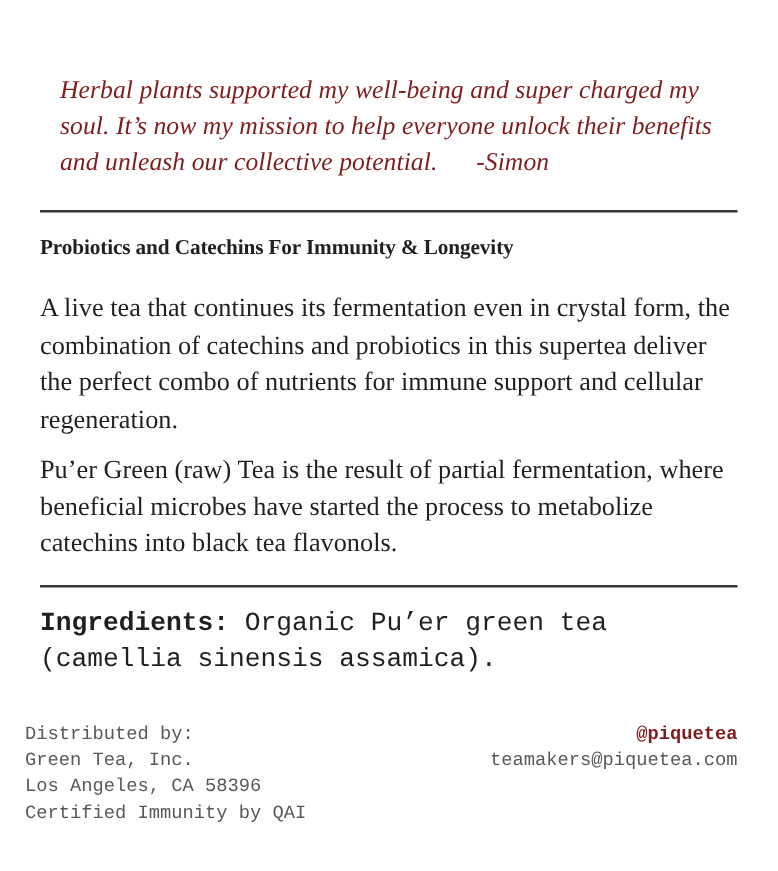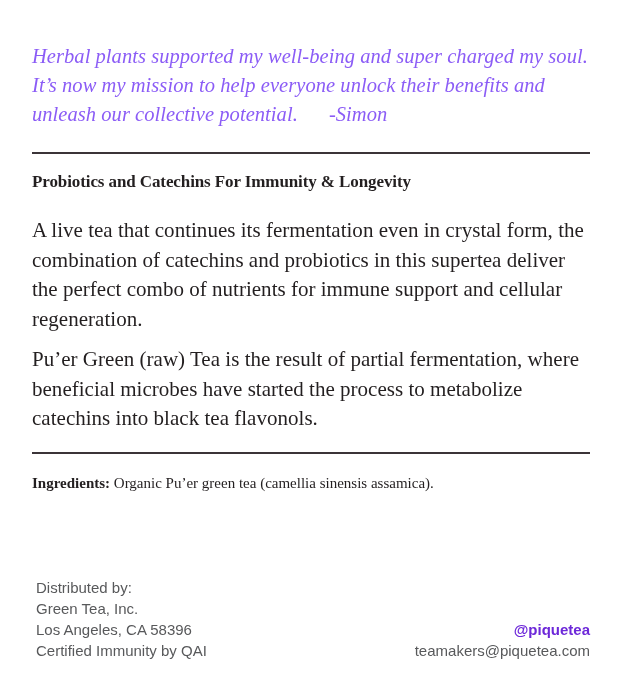--- a/index.html
+++ b/index.html
@@ -29,22 +29,22 @@
   
   .quote-block {
     padding-top: 42px;
   }
 
   .quote-text {
     font-family: "Liberation Serif", "DejaVu Serif", serif;
     font-style: italic;
     font-size: 20.5px;
     line-height: 29px;
-    color: #8b5cf6;
-    margin: 0;
+    color: #7f1d1d;
+    margin: 16px;
     letter-spacing: 0.05px;
   }
 
   .quote-attribution {
     font-style: italic;
     white-space: pre;
   }
 
   
   .section-rule {
@@ -84,42 +84,42 @@
     padding-top: 11px;
     letter-spacing: 0.02px;
   }
 
   .body-paragraph.second {
     padding-top: 21px;
   }
 
   
   .ingredients-line {
-    font-family: Liberation Serif, serif;
-    font-size: 15px;
+    font-family: Liberation Mono, monospace;
+    font-size: 21px;
     line-height: 29.5px;
     color: #231f20;
     margin: 0;
     padding-top: 15px;
   }
 
   .ingredients-label {
     font-weight: bold;
   }
 
   
   .footer {
     position: absolute;
-    left: 36px;
+    left: 20px;
     right: 32px;
     bottom: 36px;
     display: flex;
     justify-content: space-between;
-    align-items: flex-end;
-    font-family: Liberation Sans, sans-serif;
+    align-items: flex-start;
+    font-family: Liberation Mono, monospace;
   }
 
   .footer-left {
     font-size: 15px;
     line-height: 21px;
     color: #58595b;
   }
 
   .footer-left div {
     white-space: nowrap;
@@ -127,21 +127,21 @@
 
   .footer-right {
     text-align: right;
     font-size: 15px;
     line-height: 21px;
     color: #58595b;
   }
 
   .footer-handle {
     font-weight: bold;
-    color: #6d28d9;
+    color: #7f1d1d;
     display: block;
   }
 
   .footer-email {
     display: block;
     color: #58595b;
   }
 </style>
 </head>
 <body>

